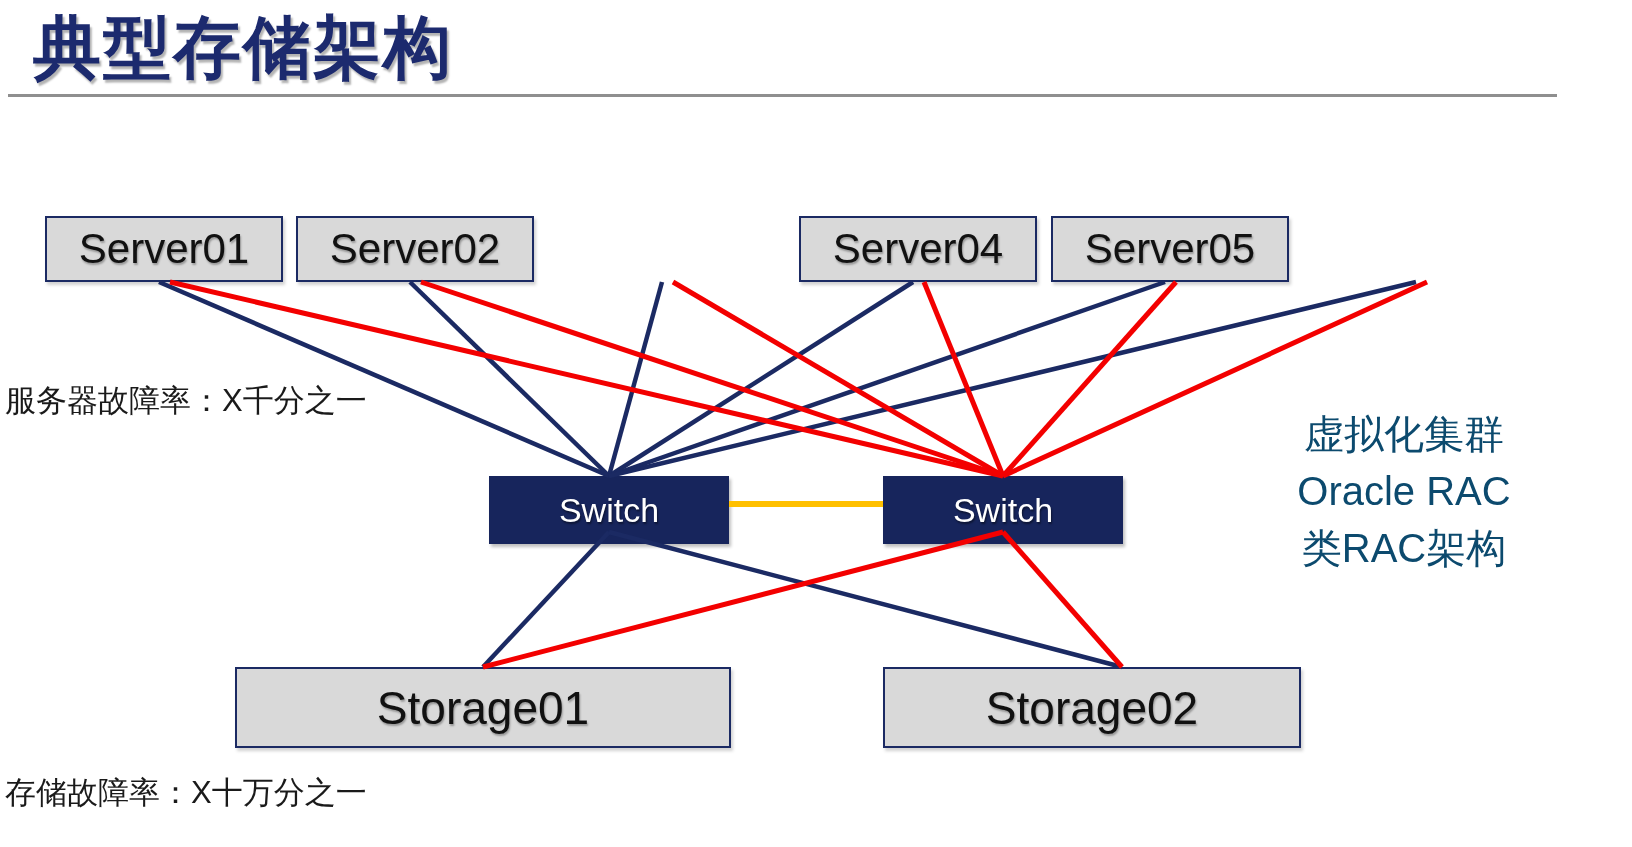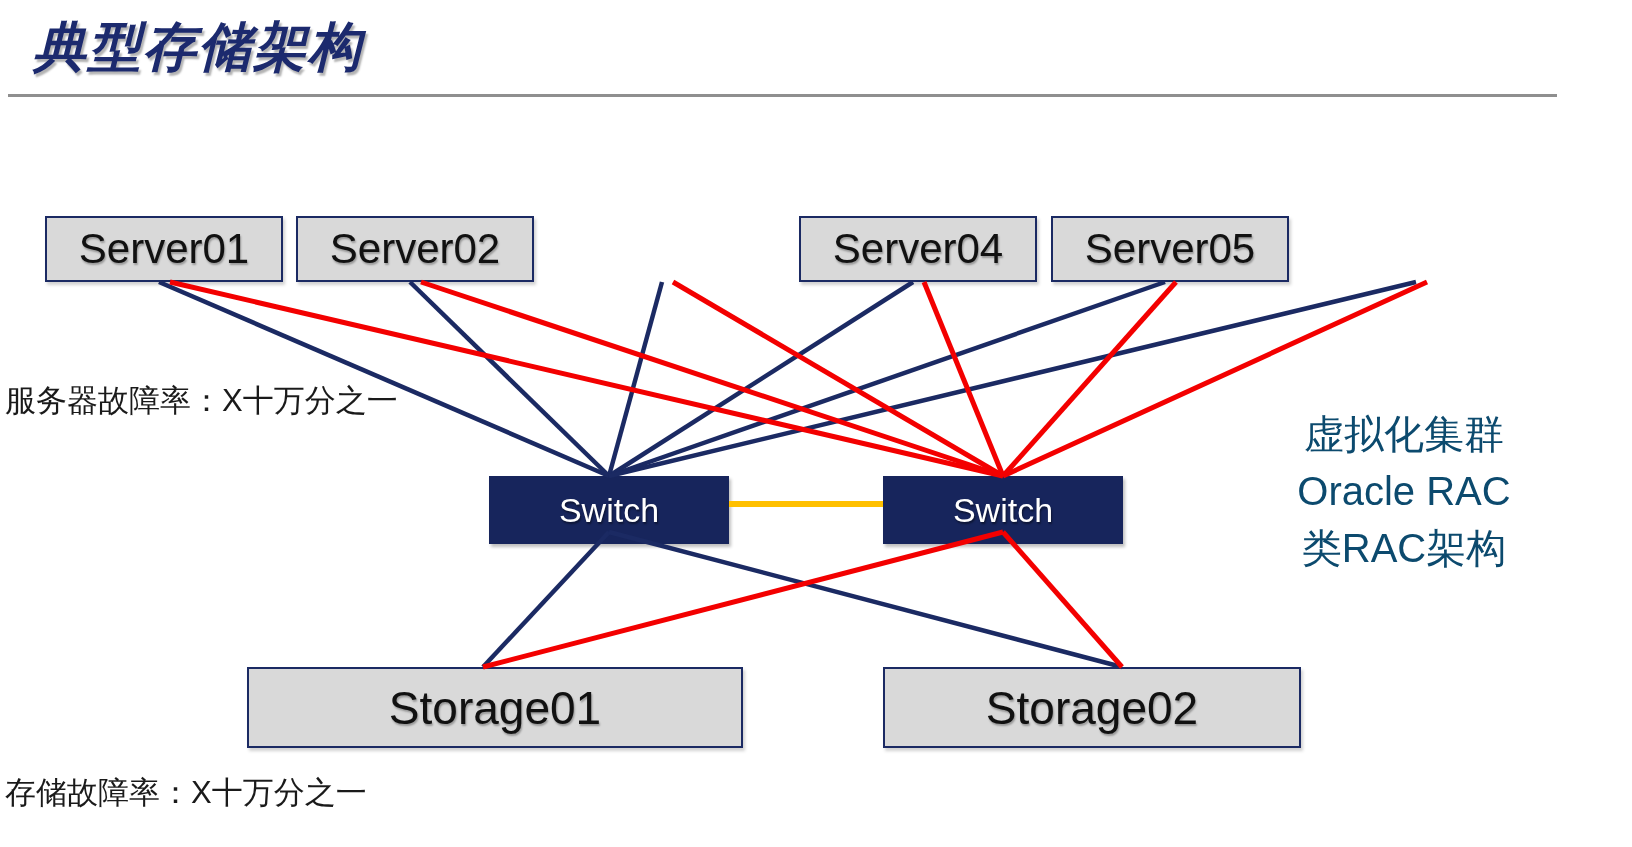--- a/index.html
+++ b/index.html
@@ -5,24 +5,24 @@
   html,body{margin:0;padding:0;background:#ffffff;}
   .slide{
     position:relative;
     width:1632px;height:847px;
     background:#ffffff;
     overflow:hidden;
     font-family:"Liberation Sans","DejaVu Sans",sans-serif;
   }
   .title{
     position:absolute;left:33px;top:0px;
-    font-size:53px;font-weight:bold;color:#1c2a6e;
+    font-size:68px;font-weight:bold;color:#1c2a6e;
     letter-spacing:2px;line-height:94px;
     text-shadow:2px 3px 2px rgba(0,0,0,0.30);
-    white-space:nowrap;z-index:2;font-style:italic;
+    white-space:nowrap;z-index:2;
   }
   .divider{
     position:absolute;left:8px;top:94px;width:1549px;height:3px;
     background:#8f8f8f;z-index:1;
   }
   #wires{
     position:absolute;left:0;top:0;width:1632px;height:847px;
     z-index:6;pointer-events:none;
   }
   .node{
@@ -101,28 +101,28 @@
       <span>Server05</span>
     </div>
 
   <div class="node sw" style="left:489px">
       <span>Switch</span>
     </div>
   <div class="node sw" style="left:883px">
       <span>Switch</span>
     </div>
 
-  <div class="node storage" style="left:247px;width:496px">
+  <div class="node storage" style="left:235px;width:496px">
       <span>Storage01</span>
     </div>
   <div class="node storage" style="left:883px;width:418px">
       <span>Storage02</span>
     </div>
 
-  <div class="note-left" style="top:380px">服务器故障率：X十万分之一</div>
+  <div class="note-left" style="top:380px">服务器故障率：X千分之一</div>
   <div class="note-left" style="top:772px">存储故障率：X十万分之一</div>
 
   <div class="note-right">
     <div>虚拟化集群</div>
     <div>Oracle RAC</div>
     <div>类RAC架构</div>
   </div>
 
 </div>
 

